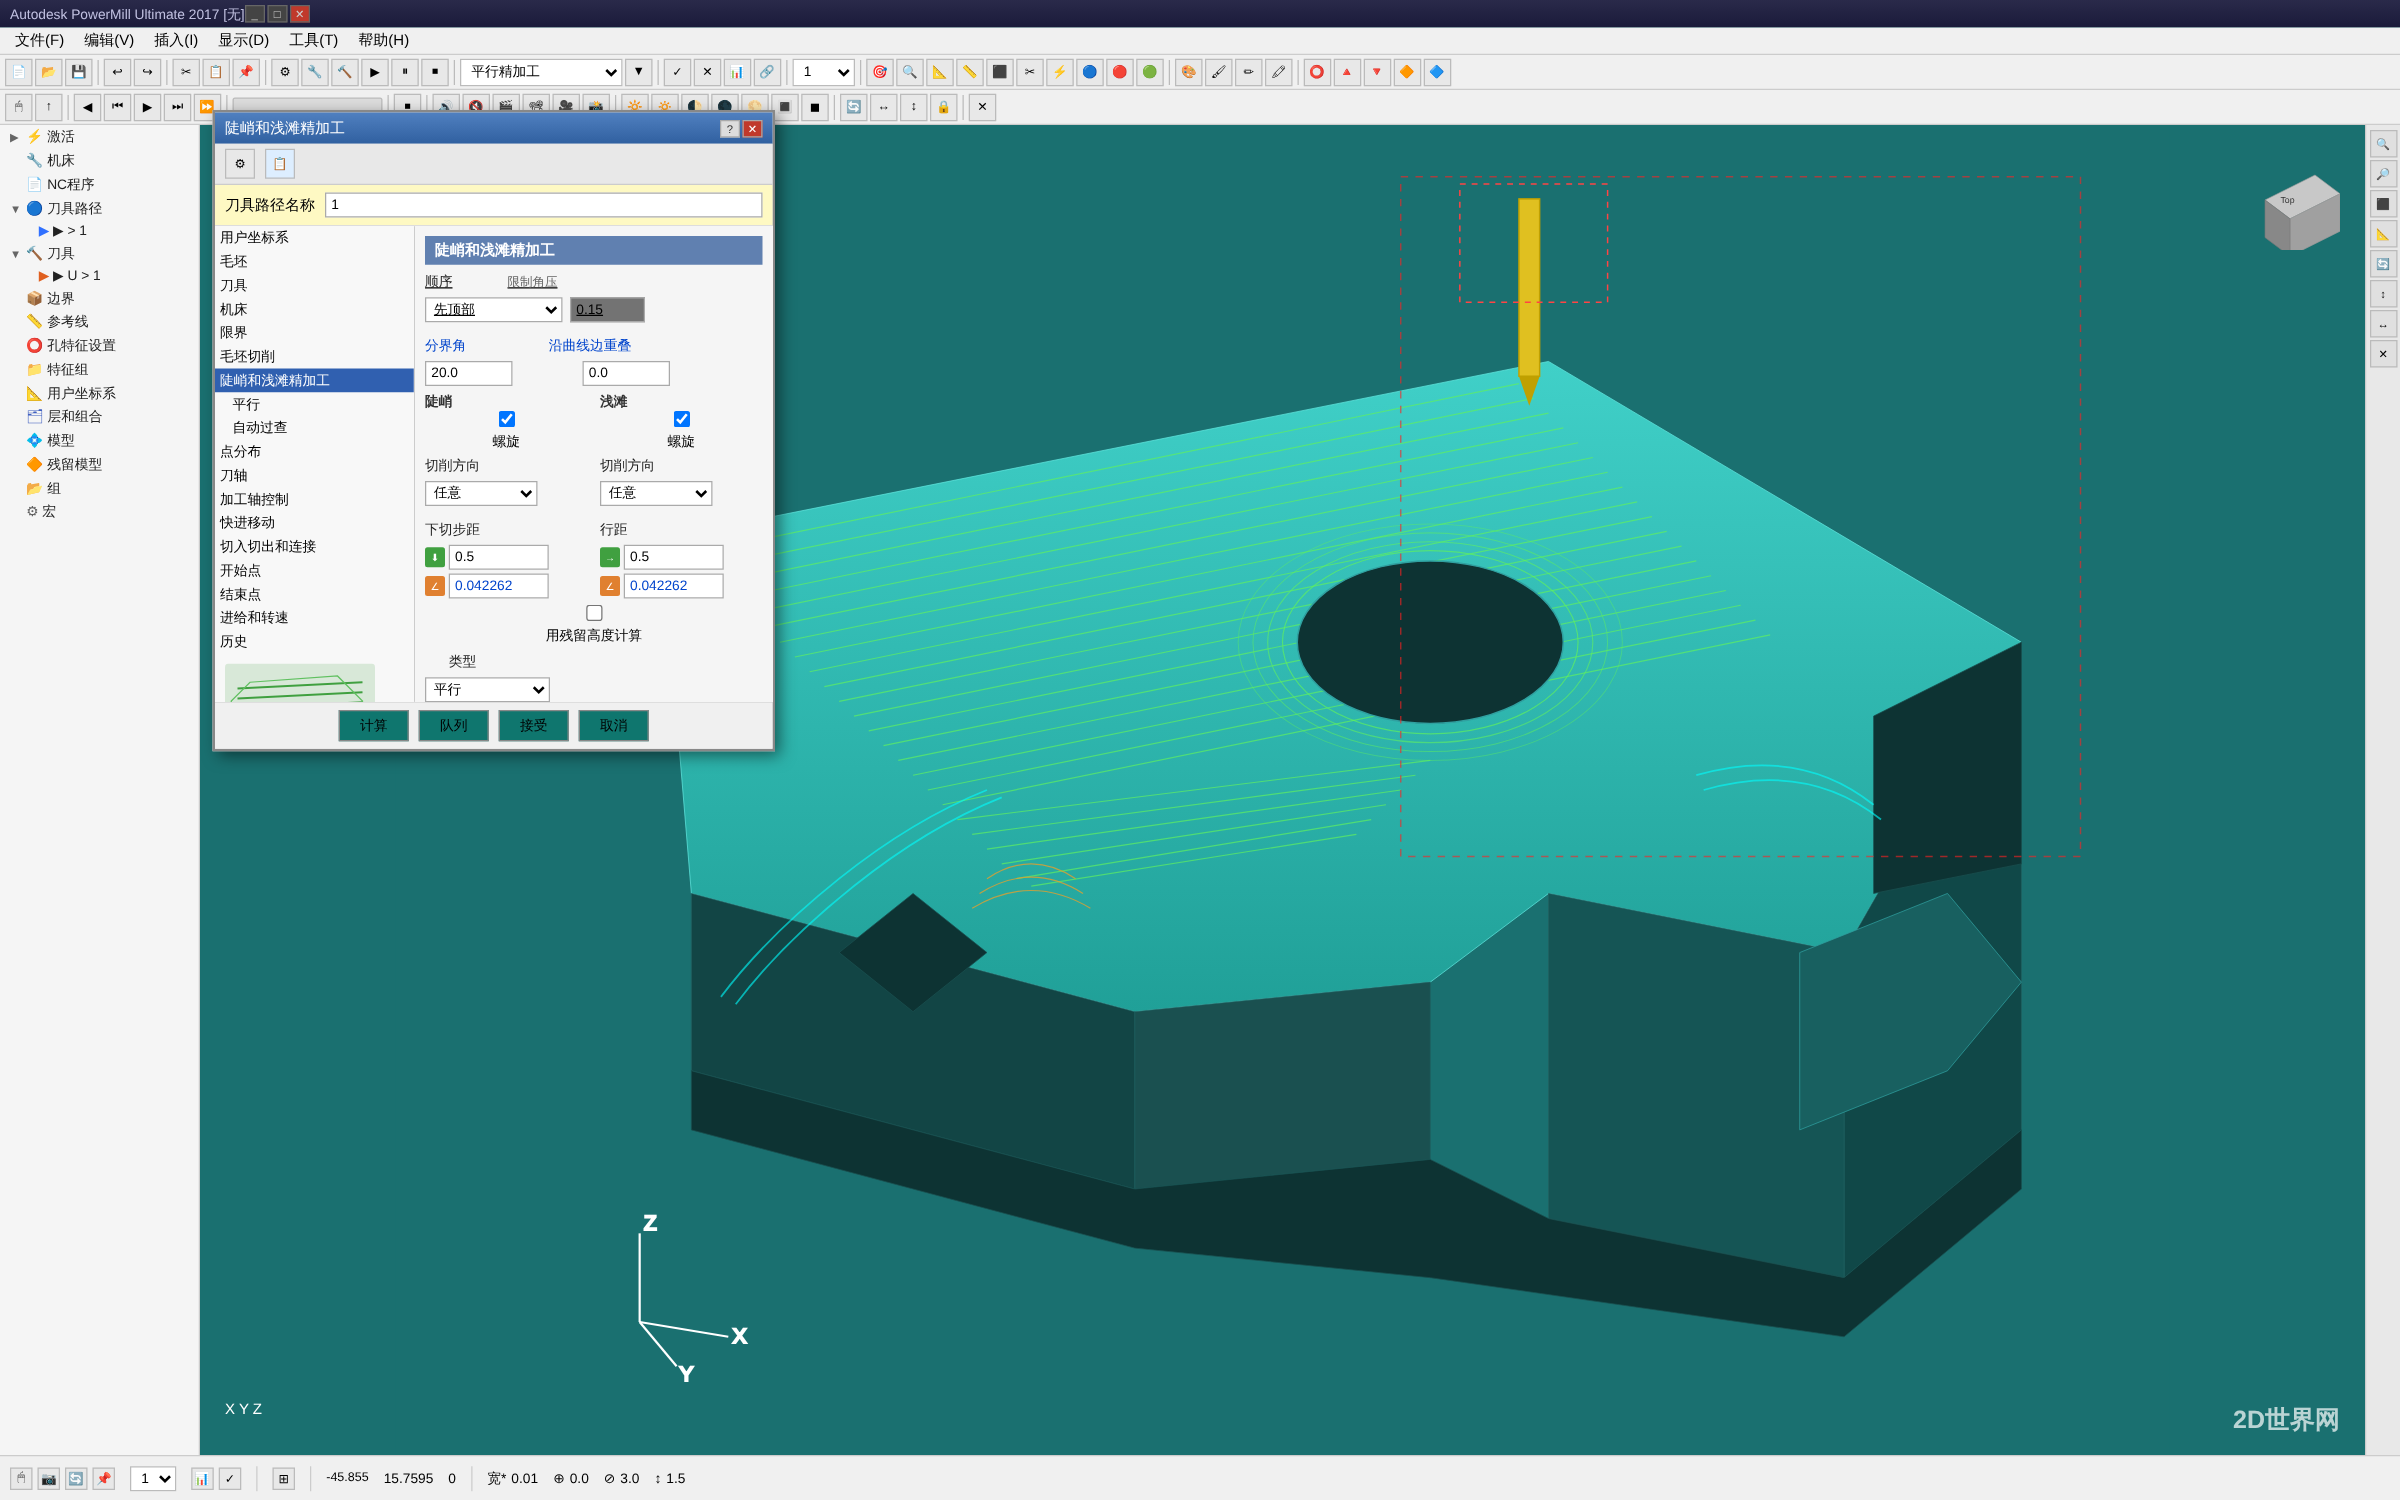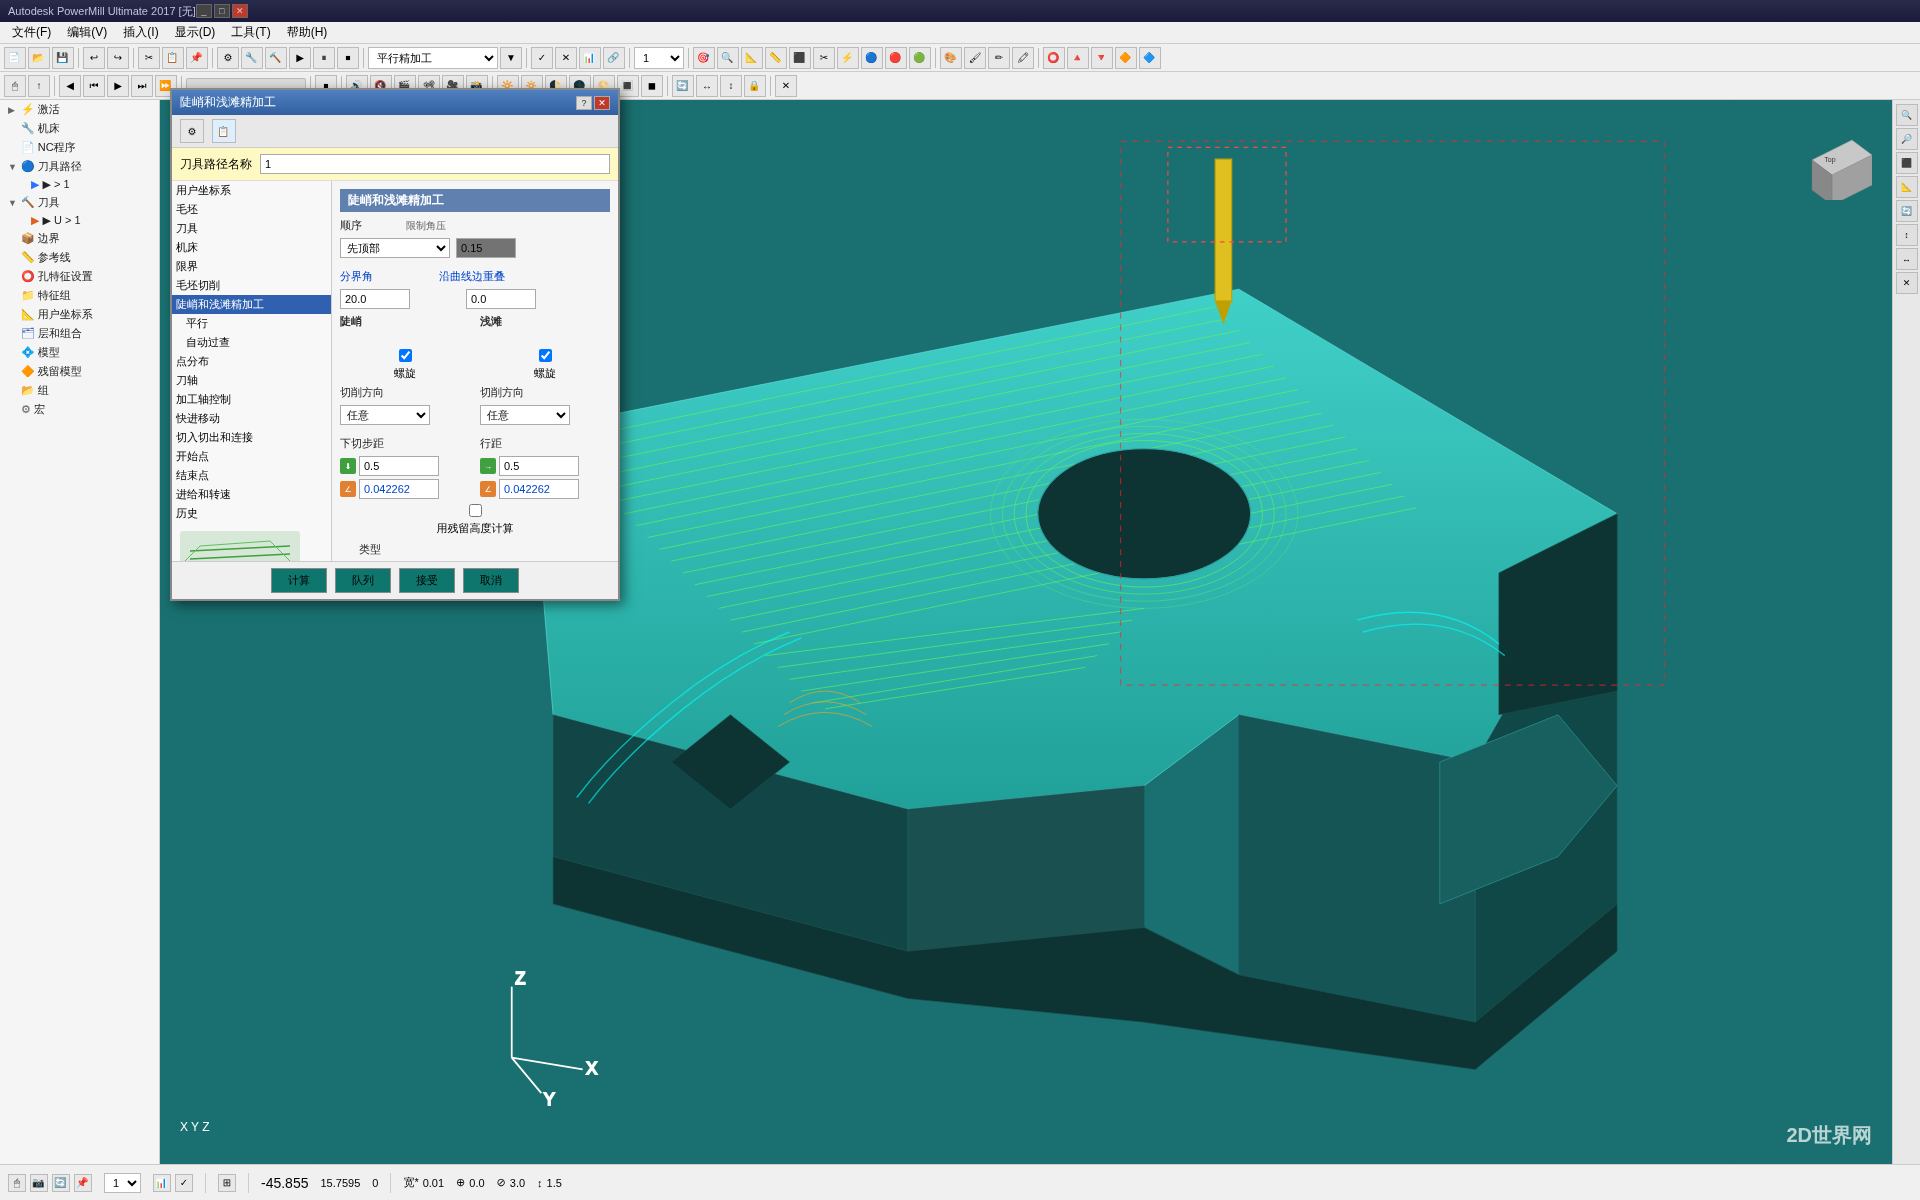--- a/index.html
+++ b/index.html
@@ -266,21 +266,21 @@
       font-size: 11px;
       padding: 0 2px;
     }
     .form-check { display: flex; align-items: center; gap: 4px; font-size: 11px; flex-direction: column; }
     .two-col { display: flex; gap: 10px; }
     .col-half { flex: 1; }
 
     .sub-section-title {
       font-size: 11px;
       color: #333;
-      margin-bottom: 20px;
+      margin-bottom: 0;
       font-weight: bold;
     }
 
     
     .input-with-icon {
       display: flex;
       align-items: center;
       gap: 3px;
     }
     .param-icon {
@@ -687,21 +687,21 @@
   <div class="status-item">
     <div class="tb-btn" style="width:18px;height:18px;">📊</div>
     <div class="tb-btn" style="width:18px;height:18px;">✓</div>
   </div>
   <div class="status-sep"></div>
   <div class="status-item">
     <div class="tb-btn" style="width:18px;height:18px;">⊞</div>
   </div>
   <div class="status-sep"></div>
   <div class="status-item">
-    <span style="font-size:14px;">-45.855</span>
+    <span style="font-size:10px;">-45.855</span>
   </div>
   <div class="status-item">
     <span style="font-size:11px;">15.7595</span>
   </div>
   <div class="status-item">
     <span style="font-size:11px;">0</span>
   </div>
   <div class="status-sep"></div>
   <div class="status-item">
     <span style="font-size:11px;">宽*</span>
@@ -818,21 +818,21 @@
         </svg>
       </div>
     </div>
 
     <div id="dialog-content">
 
       <div class="section-title">
         <span>陡峭和浅滩精加工</span>
       </div>
 
-      <div class="two-col" style="margin-bottom:6px;">
+      <div class="two-col" style="margin-bottom:6px;text-decoration:underline;">
         <div class="col-half">
           <div class="form-row">
             <span class="form-label">顺序</span>
             <span class="form-label" style="color:#666; font-size:10px;">限制角压</span>
           </div>
           <div class="form-row">
             <select class="form-select" style="width:110px;">
               <option>先顶部</option>
             </select>
             <input type="text" class="form-input gray-bg" style="width: 60px;" value="0.15">

